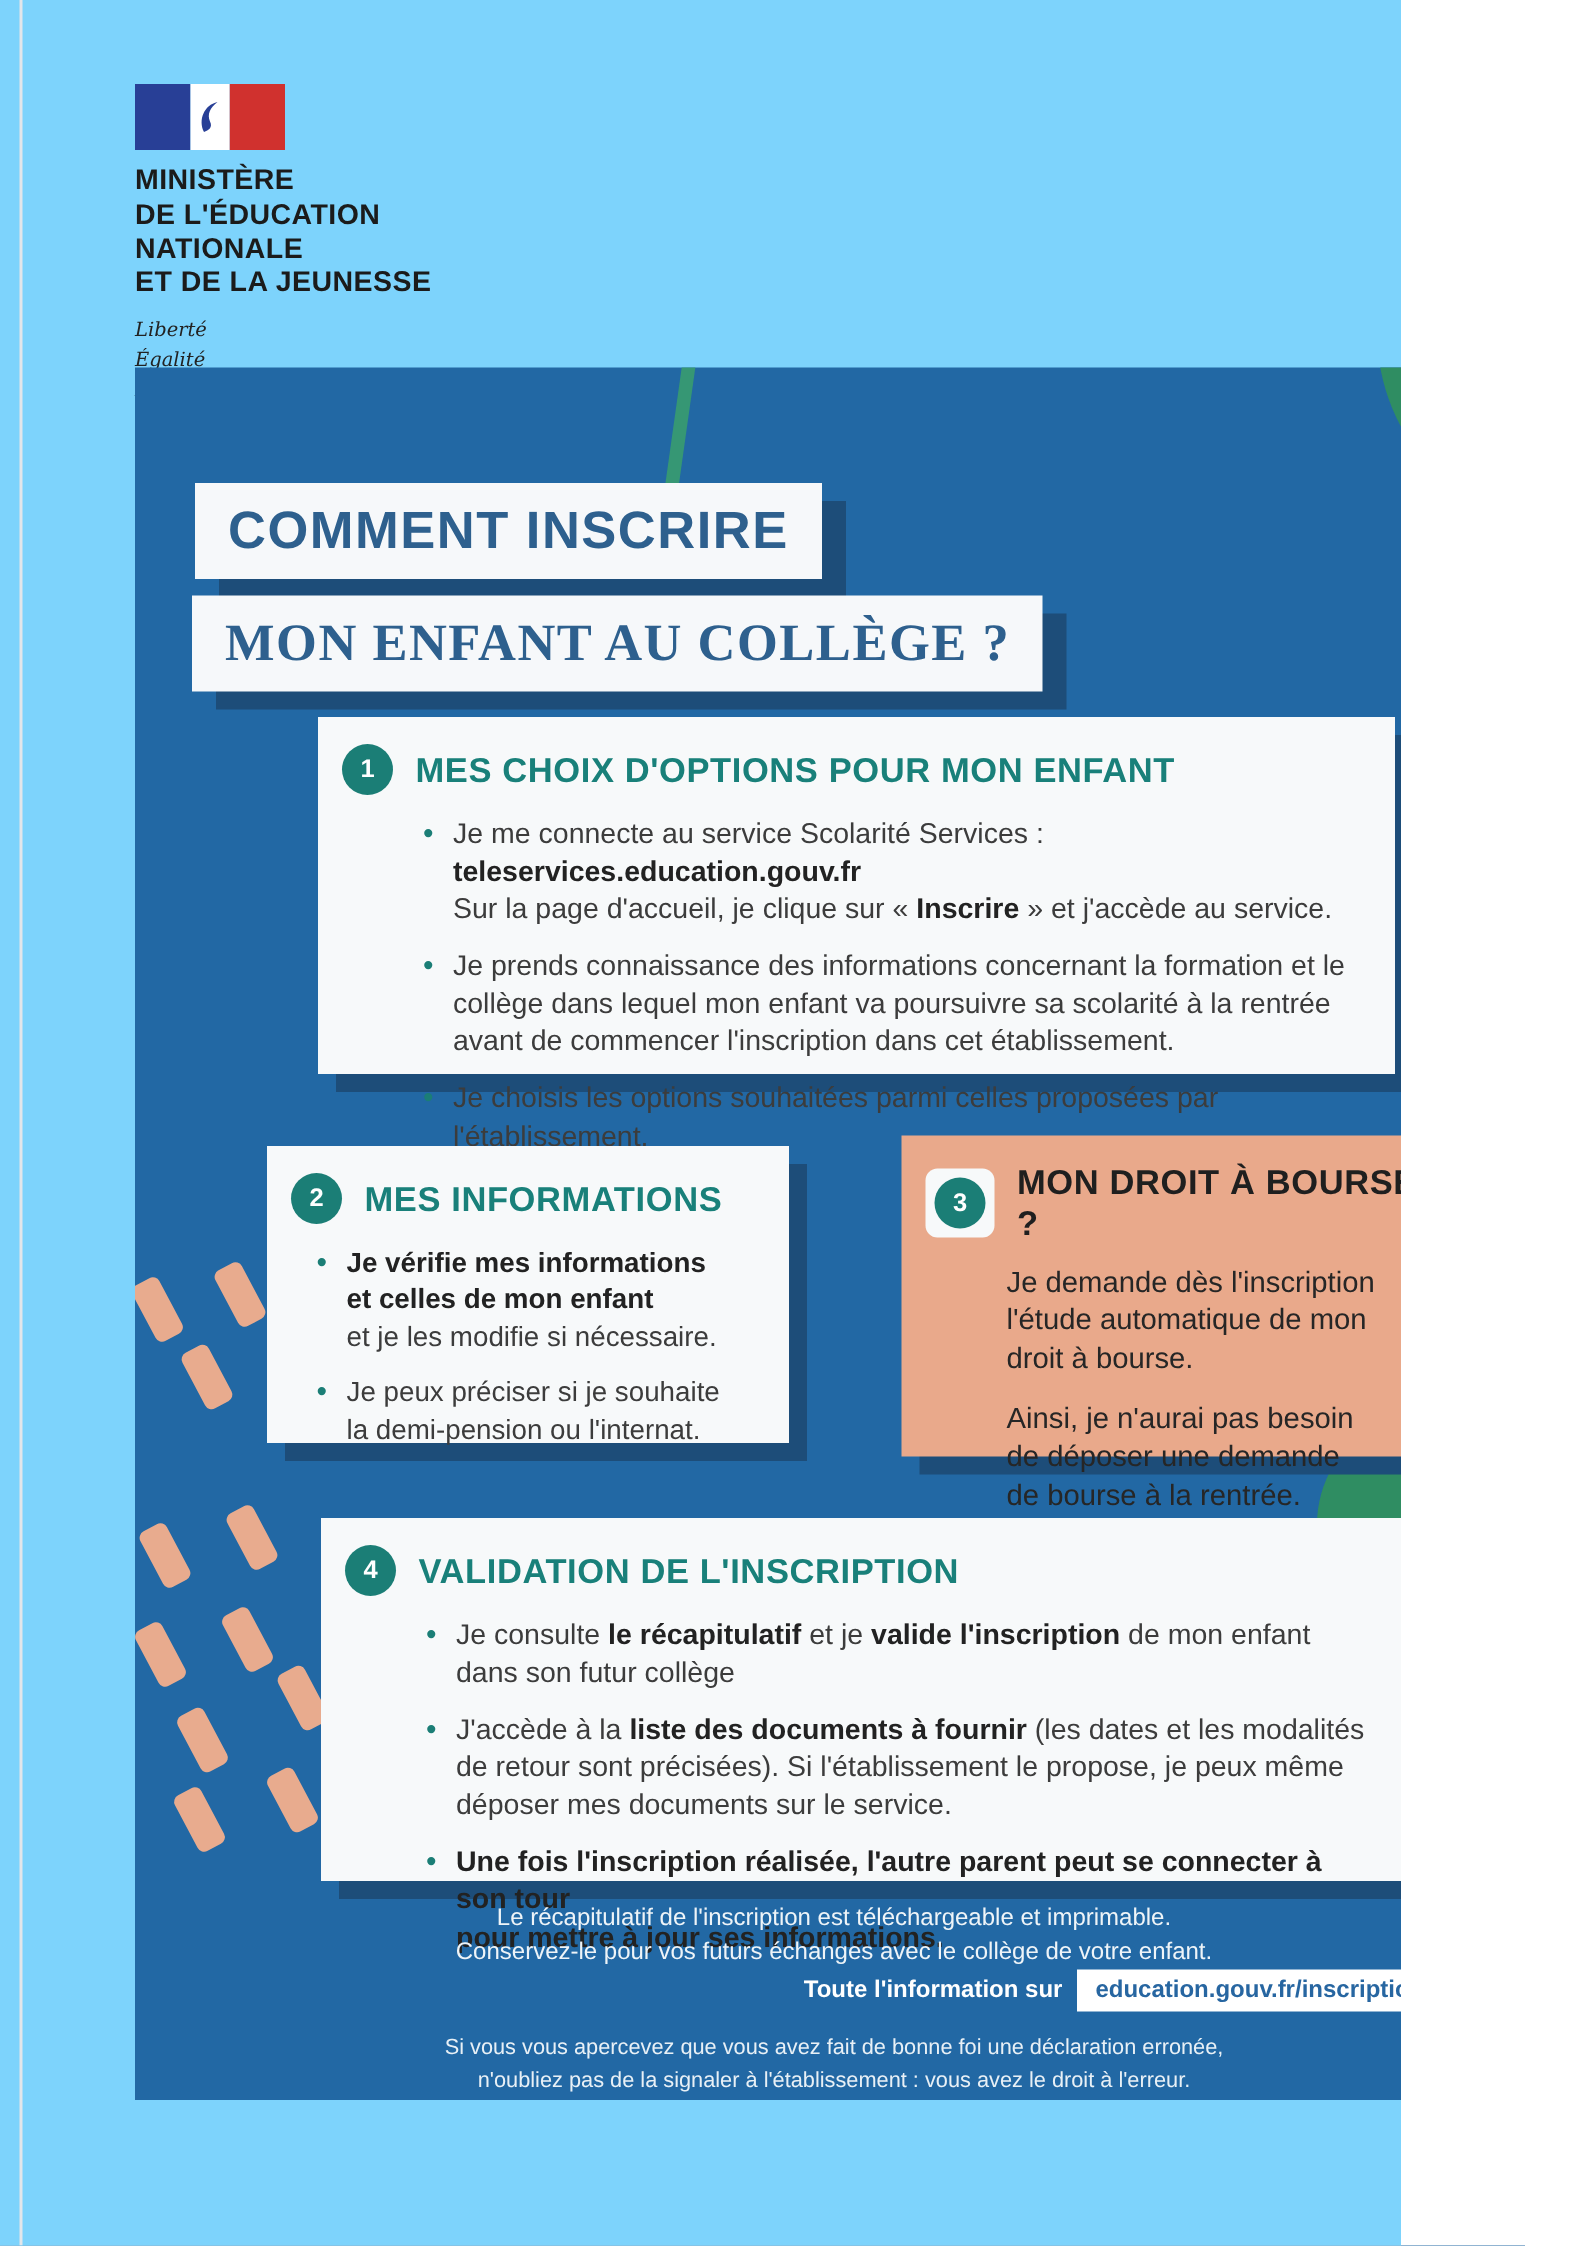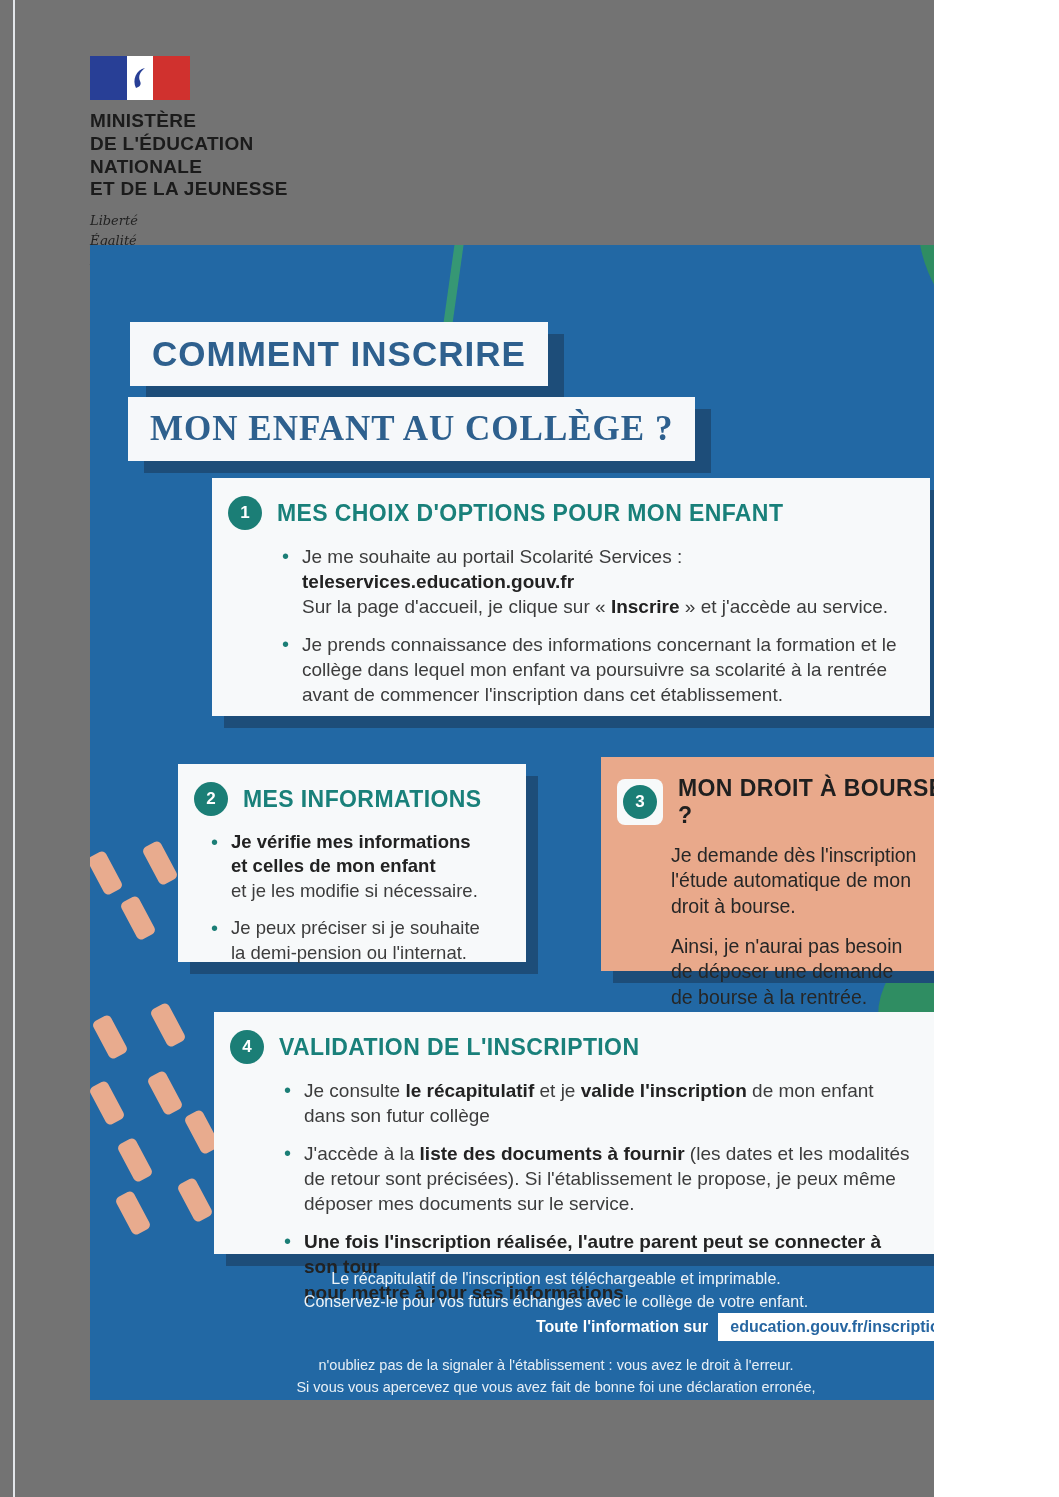--- a/index.html
+++ b/index.html
@@ -1,16 +1,16 @@
 <!DOCTYPE html>
 <html><head>
 <meta charset="utf-8">
 <style>
   html,body{margin:0;padding:0;}
-  .page{position:relative;width:934px;height:1497px;background:#737373;overflow:hidden;
+  .page{position:relative;width:934px;height:1497px;background:#7dd3fc;overflow:hidden;
         font-family:"Liberation Sans",sans-serif;}
   .scan-line{position:absolute;left:13px;top:0;width:2px;height:100%;background:#e3e6ea;}
 
   
   .header{position:absolute;left:90px;top:56px;}
   .flag{display:flex;width:100px;height:44px;}
   .flag .fb{width:37px;background:#283f96;}
   .flag .fw{width:26px;background:#ffffff;position:relative;}
   .flag .fw svg{position:absolute;left:3px;top:6px;}
   .flag .fr{width:37px;background:#d0312e;}
@@ -125,25 +125,26 @@
     <div class="title-bar" id="title1">COMMENT INSCRIRE</div>
     <div class="title-bar" id="title2">MON ENFANT AU COLLÈGE ?</div>
 
 
     <div class="card" id="card1">
       <div class="card-head">
         <div class="badge">1</div>
         <h2>MES CHOIX D'OPTIONS POUR MON ENFANT</h2>
       </div>
       <ul class="bullets">
-        <li class="bullet"><span>Je me souhaite au portail Scolarité Services : </span><b>teleservices.education.gouv.fr</b><span>
+        <li class="bullet"><span>Je me connecte au service Scolarité Services : </span><b>teleservices.education.gouv.fr</b><span>
 Sur la page d'accueil, je clique sur « </span><b>Inscrire</b><span> » et j'accède au service.</span></li>
         <li class="bullet"><span>Je prends connaissance des informations concernant la formation et le
 collège dans lequel mon enfant va poursuivre sa scolarité à la rentrée
 avant de commencer l'inscription dans cet établissement.</span></li>
+        <li class="bullet"><span>Je choisis les options souhaitées parmi celles proposées par l'établissement.</span></li>
       </ul>
     </div>
 
     <div class="card" id="card2">
       <div class="card-head">
         <div class="badge">2</div>
         <h2>MES INFORMATIONS</h2>
       </div>
       <ul class="bullets">
         <li class="bullet"><b>Je vérifie mes informations
@@ -189,17 +190,17 @@
 
     <div class="recap">
       <div>Le récapitulatif de l'inscription est téléchargeable et imprimable.</div>
       <div>Conservez-le pour vos futurs échanges avec le collège de votre enfant.</div>
     </div>
     <div class="info-row">
       <span>Toute l'information sur</span>
       <span class="info-chip">education.gouv.fr/inscription-college</span>
     </div>
     <div class="error">
+      <div>Si vous vous apercevez que vous avez fait de bonne foi une déclaration erronée,</div>
       <div>n'oubliez pas de la signaler à l'établissement : vous avez le droit à l'erreur.</div>
-      <div>Si vous vous apercevez que vous avez fait de bonne foi une déclaration erronée,</div>
     </div>
   </div>
 </div>
 
 </body></html>

